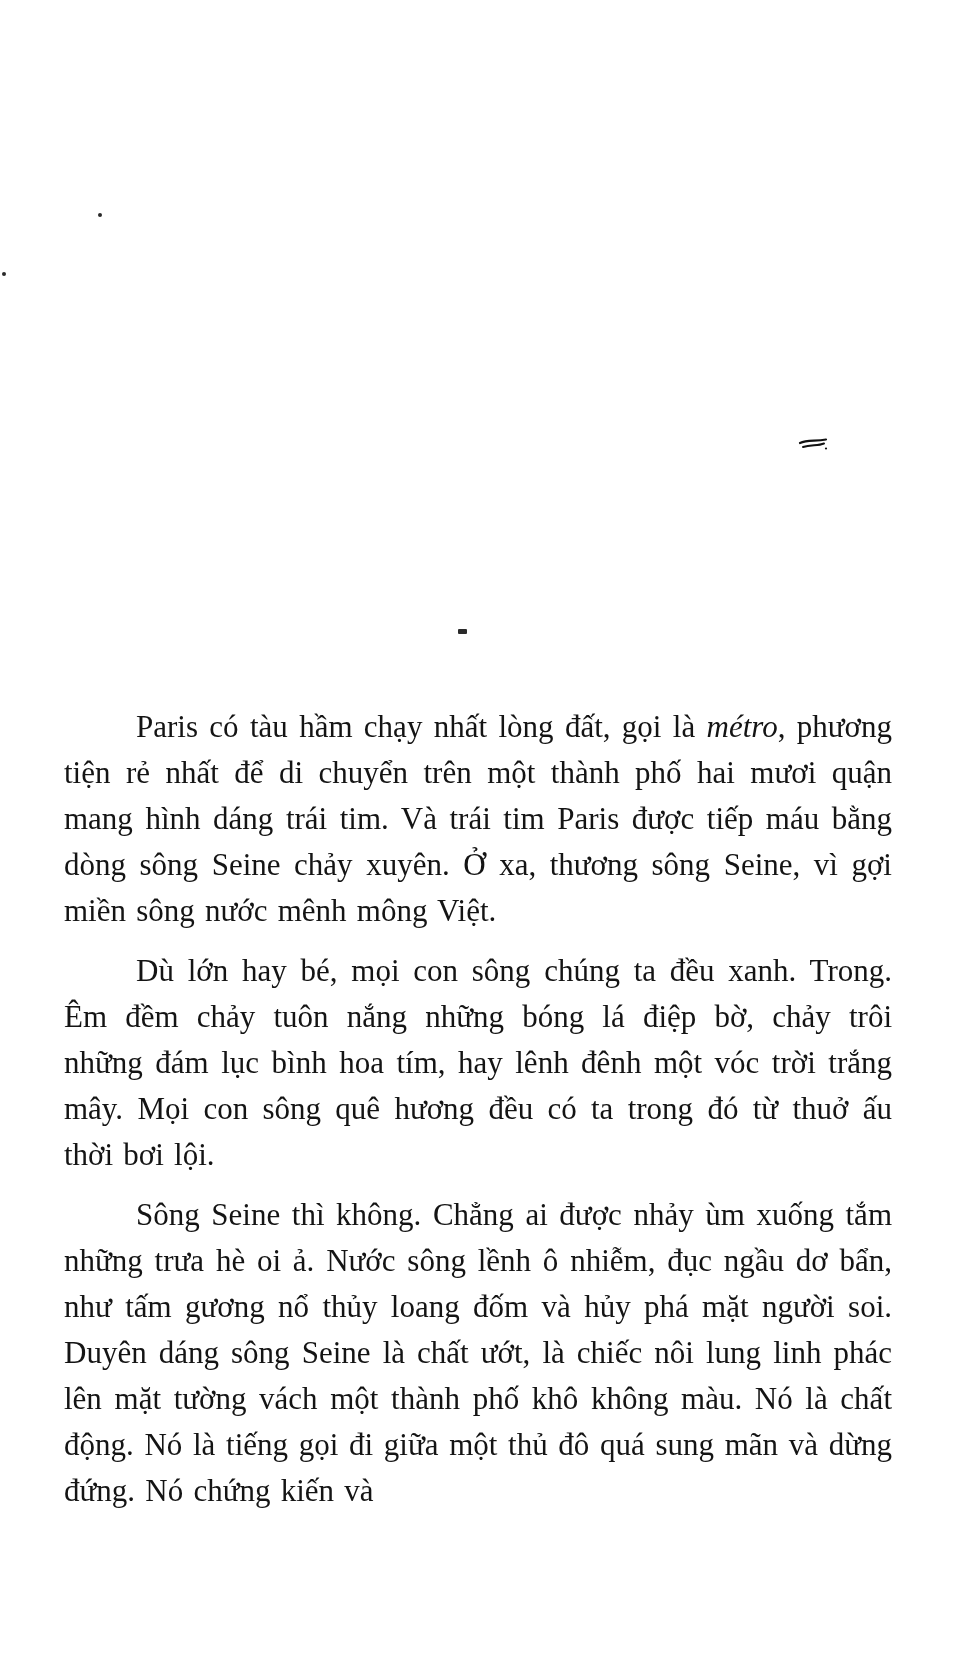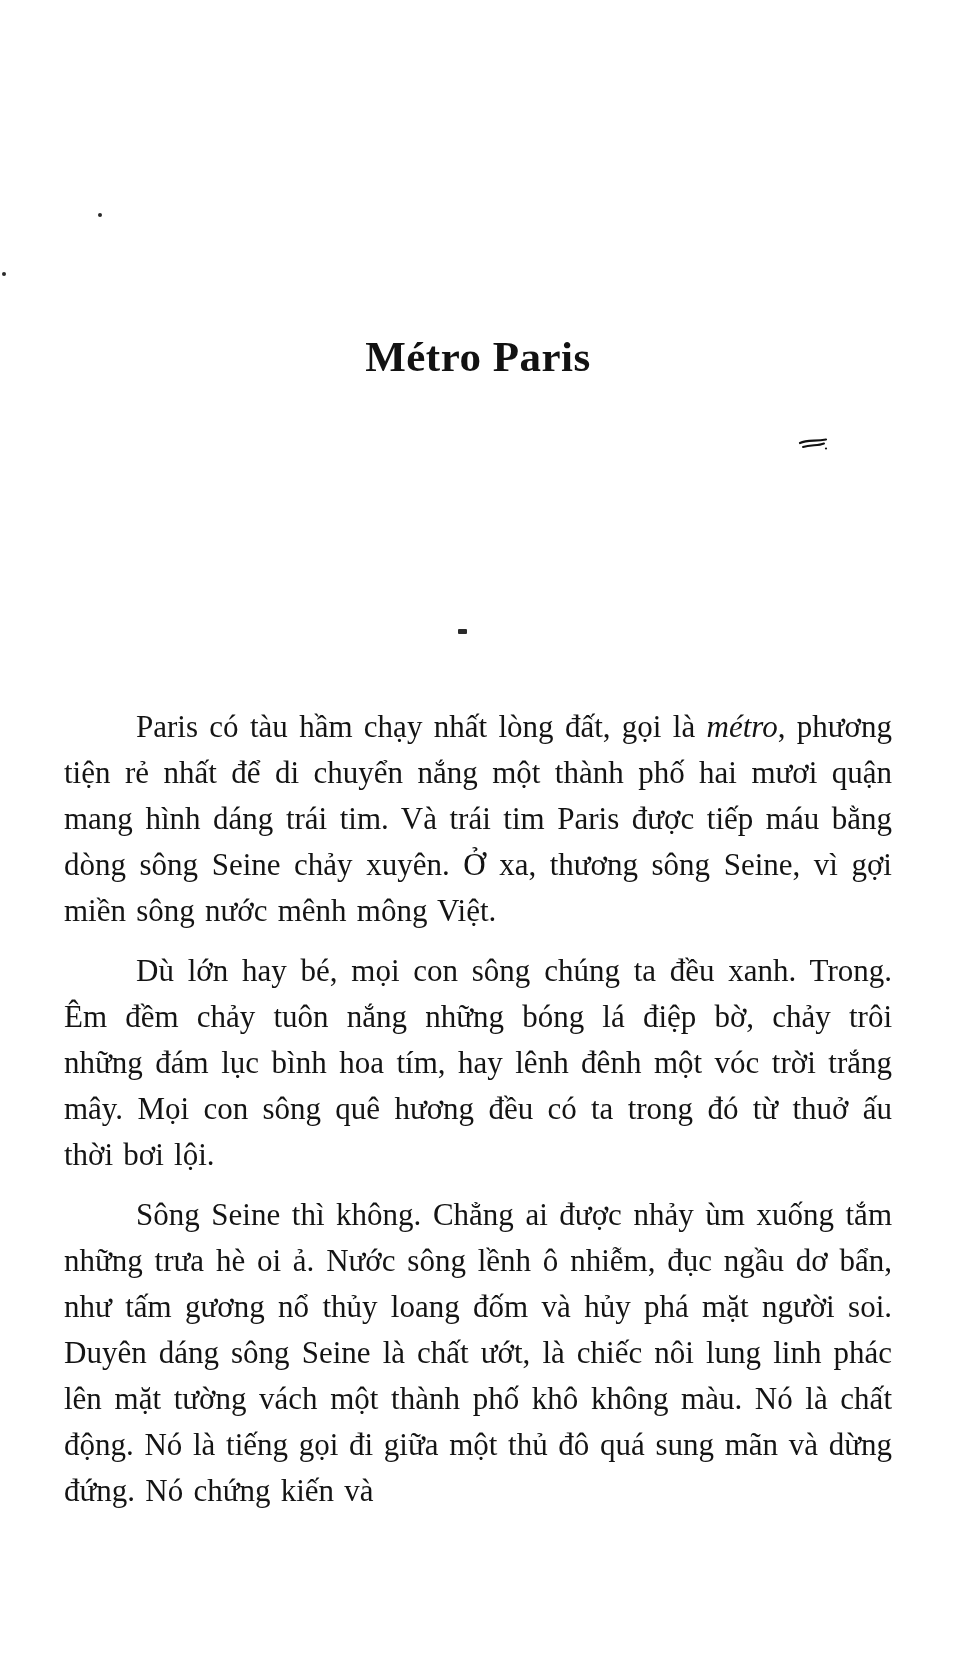--- a/index.html
+++ b/index.html
@@ -58,35 +58,34 @@
   }
   .speck-1 { left: 98px;  top: 213px; width: 4px; height: 4px; }
   .speck-2 { left: 2px;   top: 272px; width: 4px; height: 4px; }
   .speck-3 { left: 458px; top: 629px; width: 9px; height: 5px; border-radius: 1px; }
 </style>
 </head>
 <body>
 
 <div class="page">
 
-  <h1 class="title">Métro Paris</h1>
 
   <svg class="squiggle" width="30" height="18" viewBox="0 0 30 18">
     <path d="M2 8 C 9 4.5, 17 6.5, 28 4.5" stroke="#111111" stroke-width="2.2" fill="none" stroke-linecap="round"></path>
     <path d="M5 12 C 13 9.5, 20 11, 26 8.5" stroke="#111111" stroke-width="2" fill="none" stroke-linecap="round"></path>
     <circle cx="28" cy="13.5" r="1.1" fill="#111111"></circle>
   </svg>
 
   <div class="speck speck-1"></div>
   <div class="speck speck-2"></div>
   <div class="speck speck-3"></div>
 
   <section class="body-text">
 
-    <p><span>Paris có tàu hầm chạy nhất lòng đất, gọi là </span><em class="italic-run">métro</em><span>, phương tiện rẻ nhất để di chuyển nắng một thành phố hai mươi quận mang hình dáng trái tim. Và trái tim Paris được tiếp máu bằng dòng sông Seine chảy xuyên. Ở xa, thương sông Seine, vì gợi miền sông nước mênh mông Việt.</span></p>
+    <p><span>Paris có tàu hầm chạy nhất lòng đất, gọi là </span><em class="italic-run">métro</em><span>, phương tiện rẻ nhất để di chuyển trên một thành phố hai mươi quận mang hình dáng trái tim. Và trái tim Paris được tiếp máu bằng dòng sông Seine chảy xuyên. Ở xa, thương sông Seine, vì gợi miền sông nước mênh mông Việt.</span></p>
 
     <p><span>Dù lớn hay bé, mọi con sông chúng ta đều xanh. Trong. Êm đềm chảy tuôn nắng những bóng lá điệp bờ, chảy trôi những đám lục bình hoa tím, hay lênh đênh một vóc trời trắng mây. Mọi con sông quê hương đều có ta trong đó từ thuở ấu thời bơi lội.</span></p>
 
     <p><span>Sông Seine thì không. Chẳng ai được nhảy ùm xuống tắm những trưa hè oi ả. Nước sông lềnh ô nhiễm, đục ngầu dơ bẩn, như tấm gương nổ thủy loang đốm và hủy phá mặt người soi. Duyên dáng sông Seine là chất ướt, là chiếc nôi lung linh phác lên mặt tường vách một thành phố khô không màu. Nó là chất động. Nó là tiếng gọi đi giữa một thủ đô quá sung mãn và dừng đứng. Nó chứng kiến và</span></p>
 
   </section>
 
 </div>
 
 </body></html>

